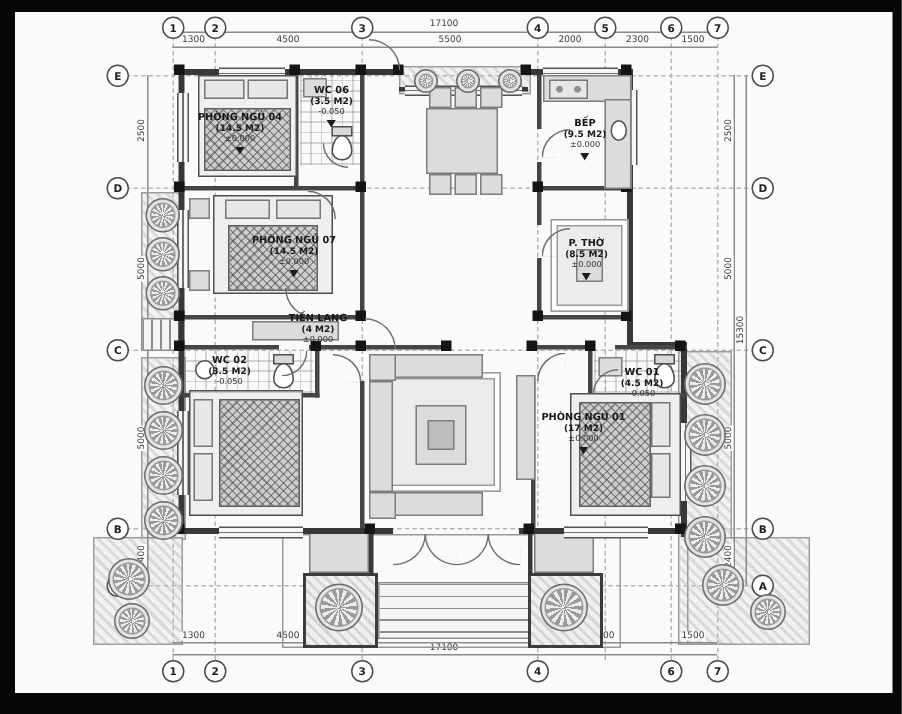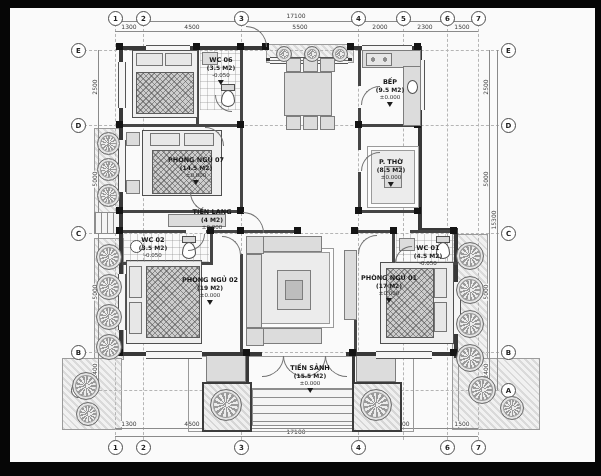--- a/index.html
+++ b/index.html
@@ -318,20 +318,26 @@
   <div class="plant" style="left:456px;top:276px;width:26px;height:26px"></div>
   <div class="plant" style="left:456px;top:310px;width:26px;height:26px"></div>
   <div class="plant" style="left:456px;top:344px;width:26px;height:26px"></div>
   <div class="plant" style="left:468px;top:376px;width:26px;height:26px"></div>
   <div class="plant" style="left:500px;top:396px;width:22px;height:22px"></div>
   <div class="plant" style="left:72px;top:372px;width:26px;height:26px"></div>
   <div class="plant" style="left:76px;top:402px;width:22px;height:22px"></div>
   <div class="plant" style="left:210px;top:389px;width:30px;height:30px"></div>
   <div class="plant" style="left:360px;top:389px;width:30px;height:30px"></div>
 
+  <div class="room-label" style="left:160px;top:74px">
+    <div class="rname">PHÒNG NGỦ 04</div>
+    <div class="rarea">(14.5 M2)</div>
+    <div class="rlevel">±0.000</div>
+    <div class="tri"></div>
+  </div>
   <div class="room-label" style="left:221px;top:56px">
     <div class="rname">WC 06</div>
     <div class="rarea">(3.5 M2)</div>
     <div class="rlevel">-0.050</div>
     <div class="tri"></div>
   </div>
   <div class="room-label" style="left:390px;top:78px">
     <div class="rname">BẾP</div>
     <div class="rarea">(9.5 M2)</div>
     <div class="rlevel">±0.000</div>
@@ -352,37 +358,25 @@
   <div class="room-label" style="left:212px;top:208px">
     <div class="rname">TIỀN LANG</div>
     <div class="rarea">(4 M2)</div>
     <div class="rlevel">±0.000</div>
   </div>
   <div class="room-label" style="left:153px;top:236px">
     <div class="rname">WC 02</div>
     <div class="rarea">(3.5 M2)</div>
     <div class="rlevel">-0.050</div>
   </div>
-  <div class="room-label" style="left:210px;top:276px">
-    <div class="rname">PHÒNG NGỦ 02</div>
-    <div class="rarea">(19 M2)</div>
-    <div class="rlevel">±0.000</div>
-    <div class="tri"></div>
-  </div>
   <div class="room-label" style="left:389px;top:274px">
     <div class="rname">PHÒNG NGỦ 01</div>
     <div class="rarea">(17 M2)</div>
     <div class="rlevel">±0.000</div>
     <div class="tri"></div>
   </div>
   <div class="room-label" style="left:428px;top:244px">
     <div class="rname">WC 01</div>
     <div class="rarea">(4.5 M2)</div>
     <div class="rlevel">-0.050</div>
   </div>
-  <div class="room-label" style="left:310px;top:364px">
-    <div class="rname">TIỀN SẢNH</div>
-    <div class="rarea">(15.5 M2)</div>
-    <div class="rlevel">±0.000</div>
-    <div class="tri"></div>
-  </div>
 
 </div>
 
 </body></html>

